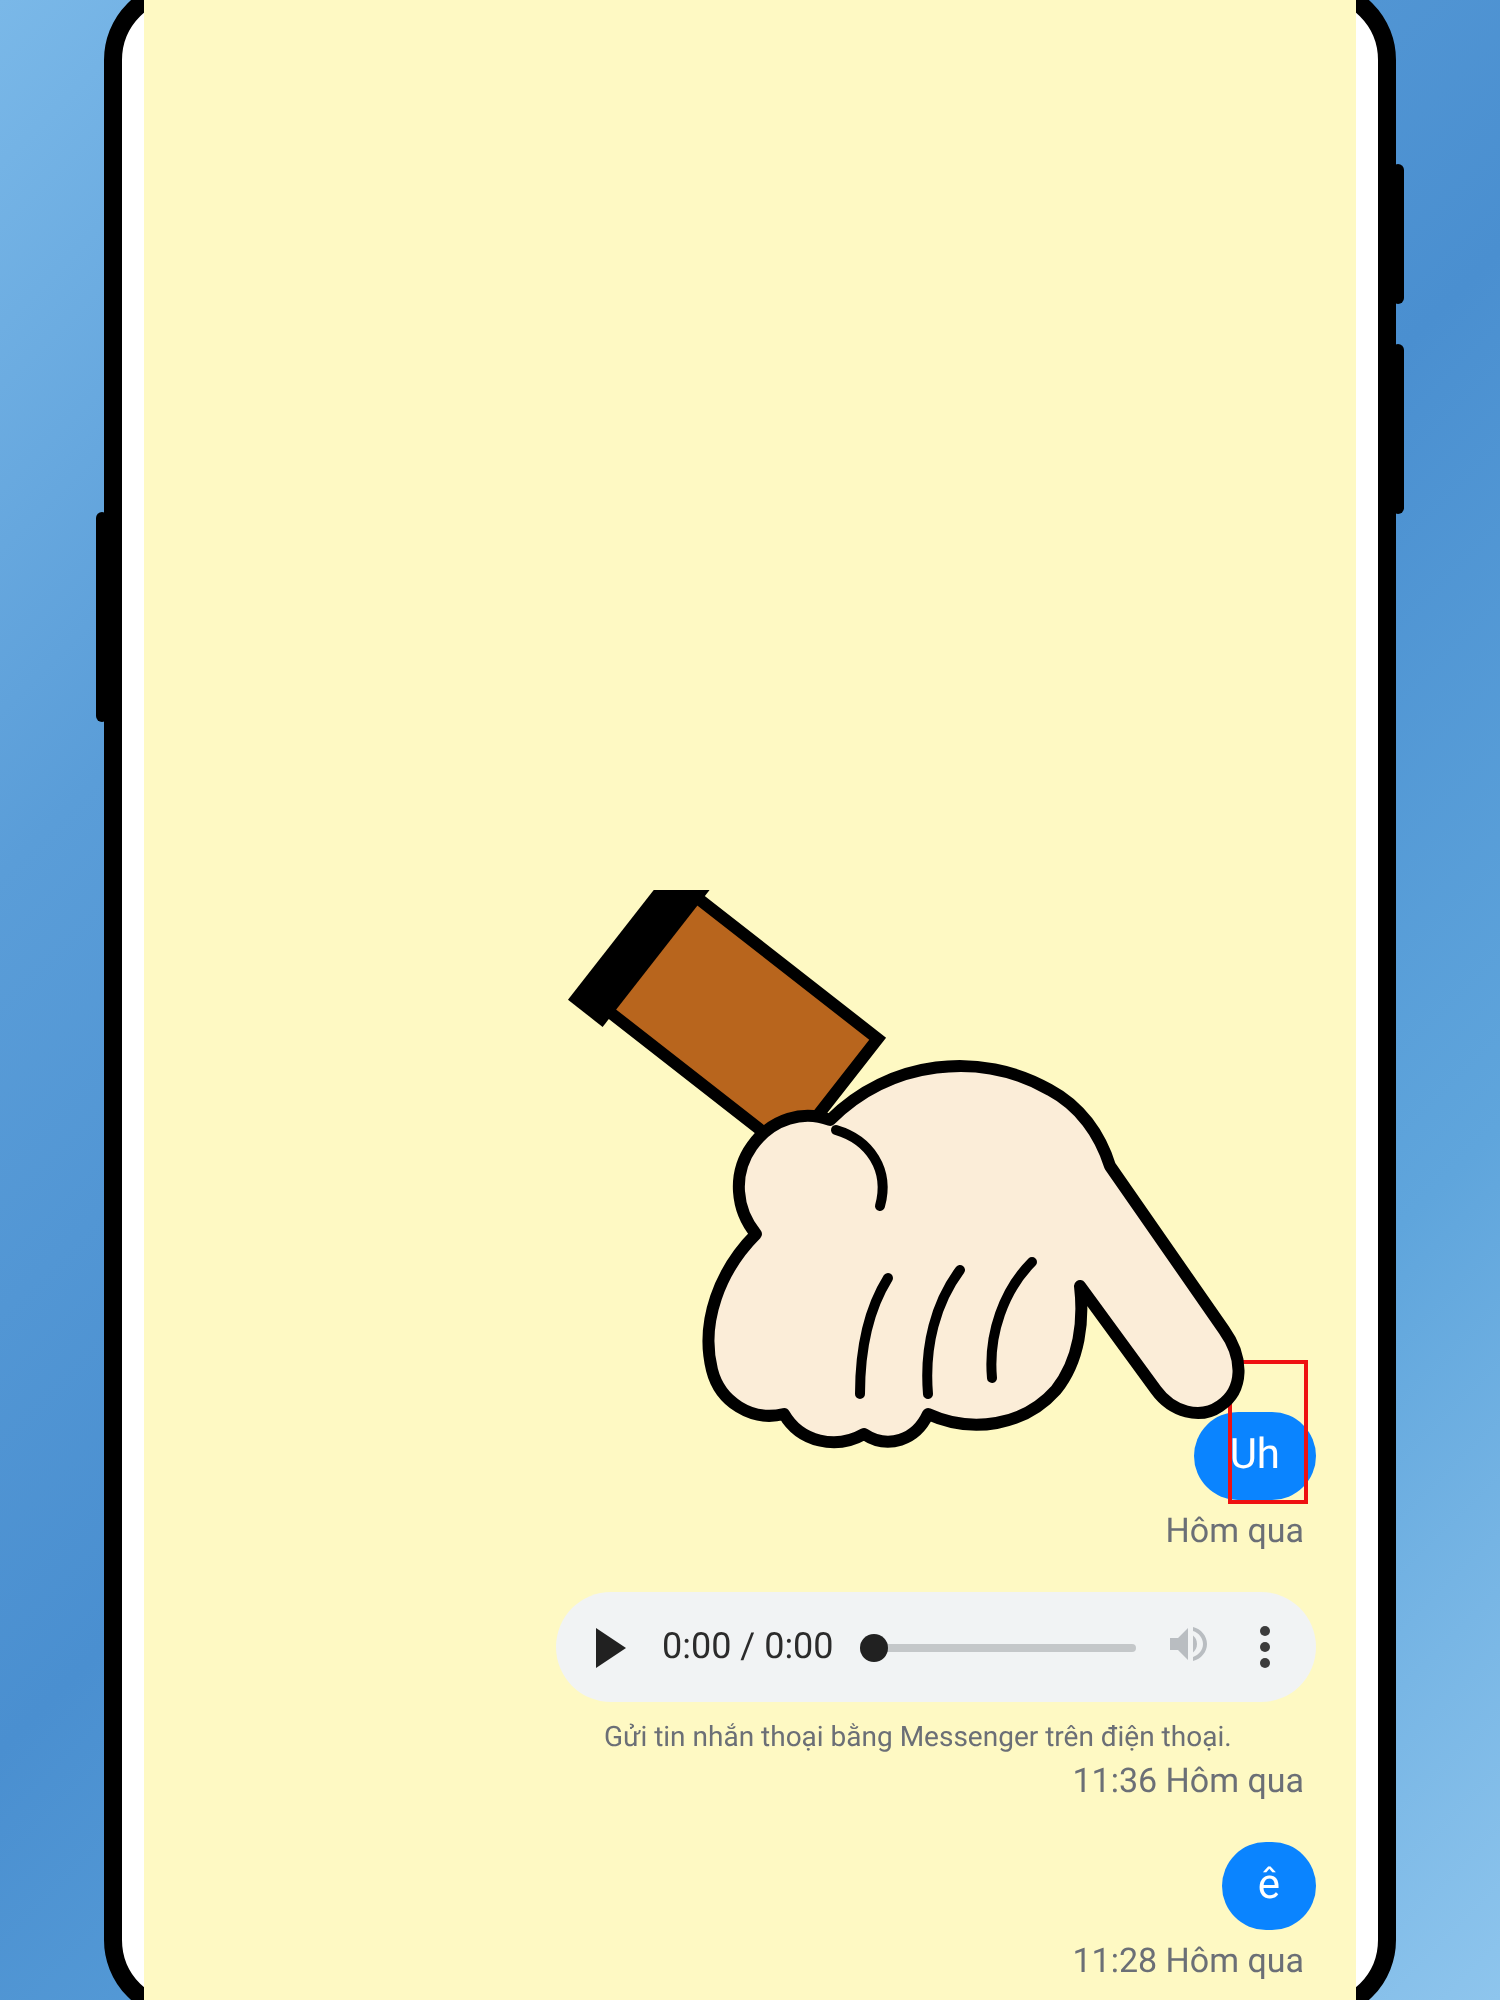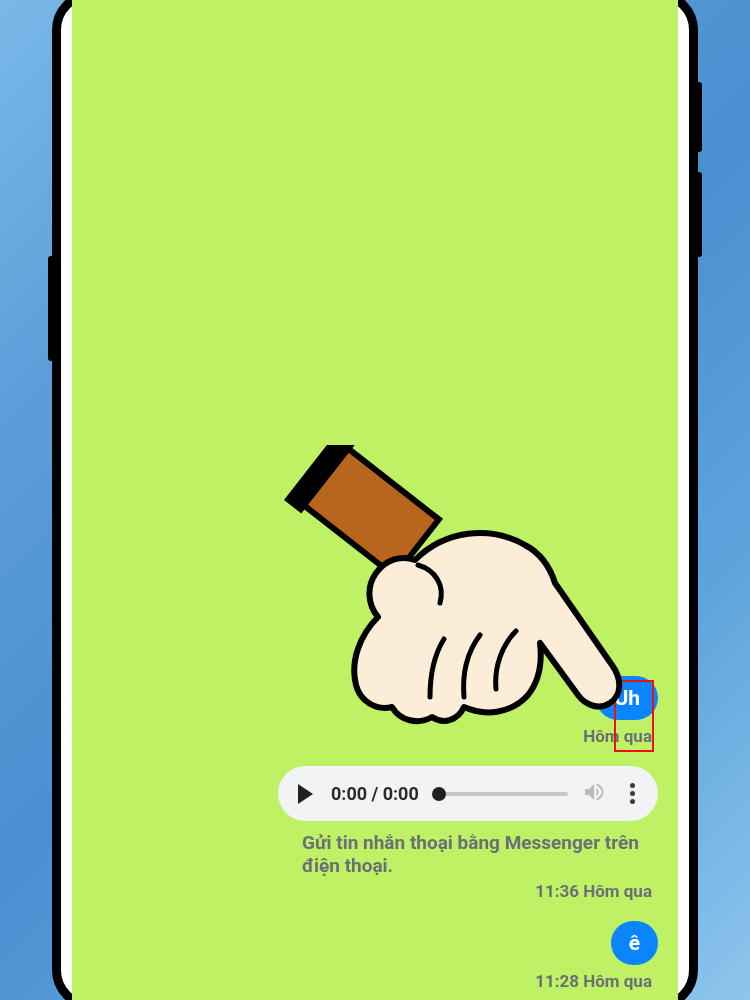--- a/index.html
+++ b/index.html
@@ -20,23 +20,22 @@
     background: #fff;
     border: 9px solid #000;
     border-radius: 40px;
   }
   .phone-screen {
     position: absolute;
     left: 11px;
     right: 11px;
     top: 0;
     bottom: 0;
-    background: #bef264;
+    background: #fef9c3;
     overflow: hidden;
-    font-weight: bold;
   }
   .side-button {
     position: absolute;
     background: #000;
     border-radius: 3px;
   }
   .chat-container {
     position: absolute;
     left: 0;
     right: 0;
@@ -56,21 +55,21 @@
     max-width: 85%;
   }
   .timestamp {
     color: #6b6f76;
     font-size: 17px;
     margin-bottom: 20px;
     padding-right: 6px;
   }
   .caption {
     color: #6b6f76;
-    font-size: 19px;
+    font-size: 14px;
     margin-bottom: 4px;
     max-width: 100%;
     text-align: left;
     align-self: flex-start;
     padding-left: 210px;
   }
   .audio-player {
     background: #f1f3f4;
     border-radius: 28px;
     width: 380px;

